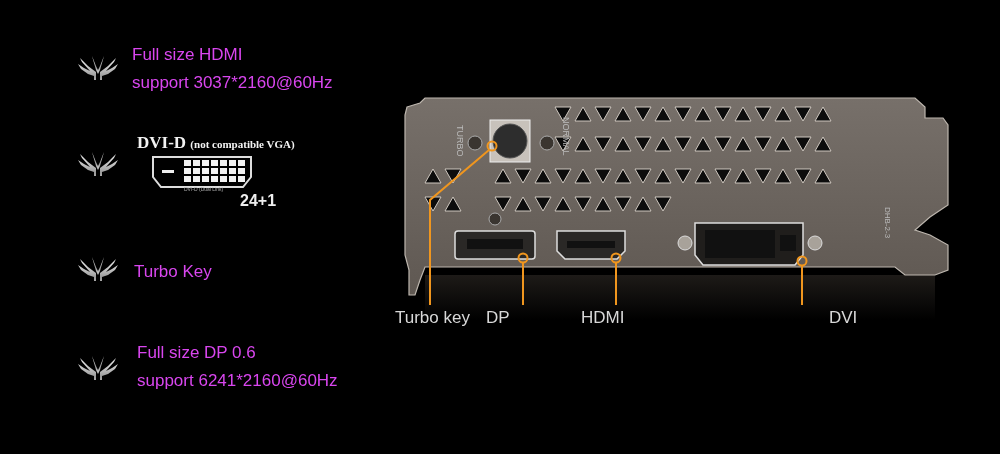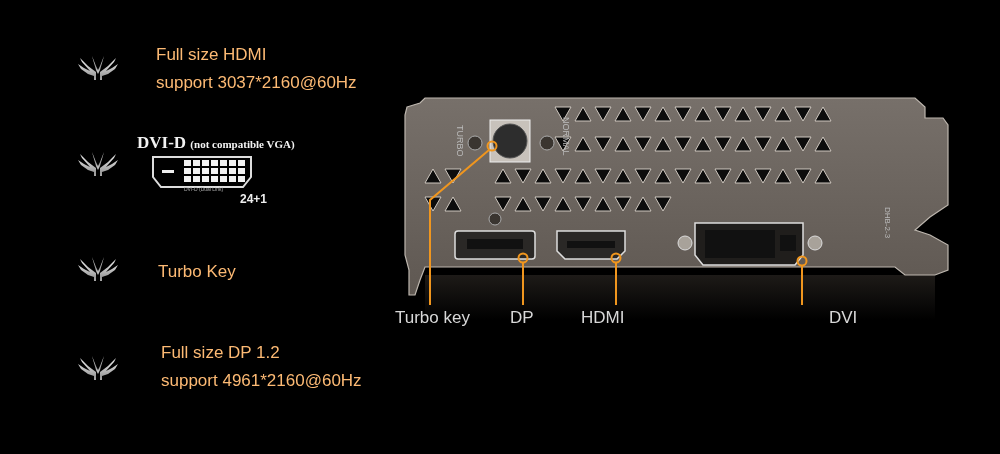--- a/index.html
+++ b/index.html
@@ -1,25 +1,25 @@
 <!DOCTYPE html>
 <html><head>
 <meta charset="utf-8">
 <style>
   html, body { margin:0; padding:0; }
   body { width:1000px; height:454px; background:#000; position:relative; overflow:hidden;
          font-family:"Liberation Sans", sans-serif; color:#e8e8e8; }
   .emblem { position:absolute; width:40px; height:38px; }
-  .ftext { position:absolute; font-size:17px; line-height:26px; color:#fdba74; white-space:nowrap;margin-left:24px; }
+  .ftext { position:absolute; font-size:17px; line-height:26px; color:#d946ef; white-space:nowrap; }
   .dvi-title { position:absolute; left:137px; top:133px; font-family:"Liberation Serif", serif;
                font-weight:bold; font-size:17px; color:#f2f2f2; white-space:nowrap; }
   .dvi-title small { font-size:11px; font-weight:bold; }
   .dvi-icon { position:absolute; left:150px; top:155px; width:104px; height:34px; }
   .dvi-caption { position:absolute; left:184px; top:186px; font-size:5px; color:#aaa; white-space:nowrap; }
-  .dvi-pins { position:absolute; left:240px; top:192px; font-size:12px; font-weight:bold; color:#eee; }
+  .dvi-pins { position:absolute; left:240px; top:192px; font-size:16px; font-weight:bold; color:#eee; }
   .bracket { position:absolute; left:395px; top:95px; width:560px; height:250px; }
   .plabel { position:absolute; top:308px; font-size:17px; color:#d8d8d8; white-space:nowrap; }
 </style>
 </head>
 <body>
 
 <svg width="0" height="0" style="position:absolute">
   <defs>
     <linearGradient id="silver" x1="0" y1="0" x2="0" y2="1">
       <stop offset="0" stop-color="#f4f4f4"></stop>
@@ -84,22 +84,22 @@
   <svg class="emblem" style="left:78px;top:253px">
       <use href="#emb"></use>
     </svg>
   <div class="ftext" style="left:134px;top:259px">Turbo Key</div>
 </div>
 
 <div>
   <svg class="emblem" style="left:78px;top:352px">
       <use href="#emb"></use>
     </svg>
-  <div class="ftext" style="left:137px;top:340px">Full size DP 1.2</div>
-  <div class="ftext" style="left:137px;top:368px">support 4961*2160@60Hz</div>
+  <div class="ftext" style="left:137px;top:340px">Full size DP 0.6</div>
+  <div class="ftext" style="left:137px;top:368px">support 6241*2160@60Hz</div>
 </div>
 
 <svg class="bracket" viewBox="0 0 560 250">
   <defs>
     <linearGradient id="metal" x1="0" y1="0" x2="0" y2="1">
       <stop offset="0" stop-color="#77706a"></stop>
         <stop offset="1" stop-color="#5f5852"></stop>
     </linearGradient>
     <linearGradient id="refl" x1="0" y1="0" x2="0" y2="1">
       <stop offset="0" stop-color="#2a2622"></stop>
@@ -209,15 +209,15 @@
     <circle cx="128" cy="163" r="4.5"></circle>
       <path d="M128 168 L128 210"></path>
     <circle cx="221" cy="163" r="4.5"></circle>
       <path d="M221 168 L221 210"></path>
     <circle cx="407" cy="166" r="4.5"></circle>
       <path d="M407 171 L407 210"></path>
   </g>
 </svg>
 
 <div class="plabel" style="left:395px">Turbo key</div>
-<div class="plabel" style="left:510px">DP</div>
+<div class="plabel" style="left:486px">DP</div>
 <div class="plabel" style="left:581px">HDMI</div>
 <div class="plabel" style="left:829px">DVI</div>
 
 </body></html>

